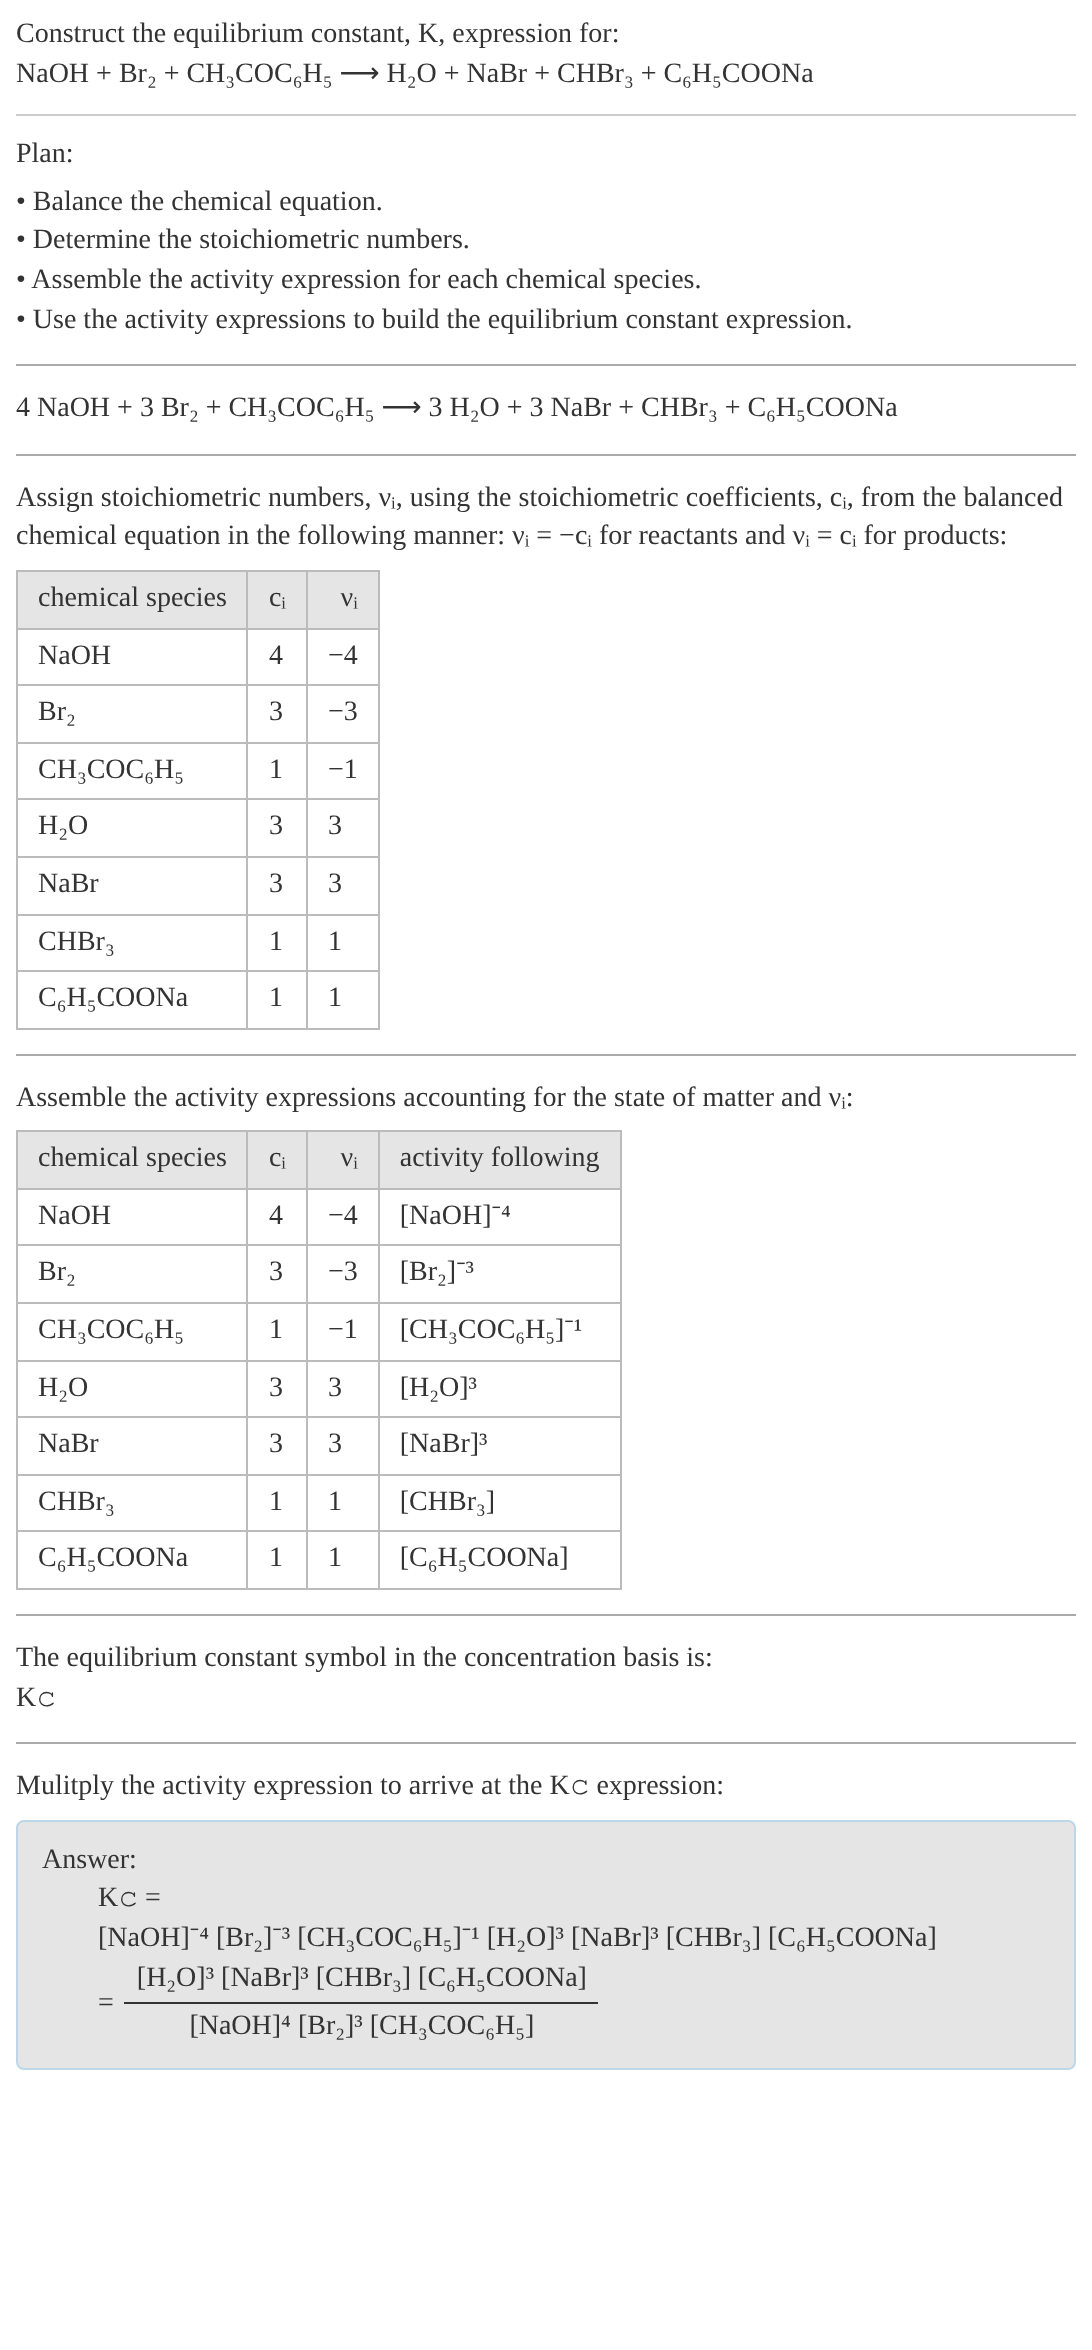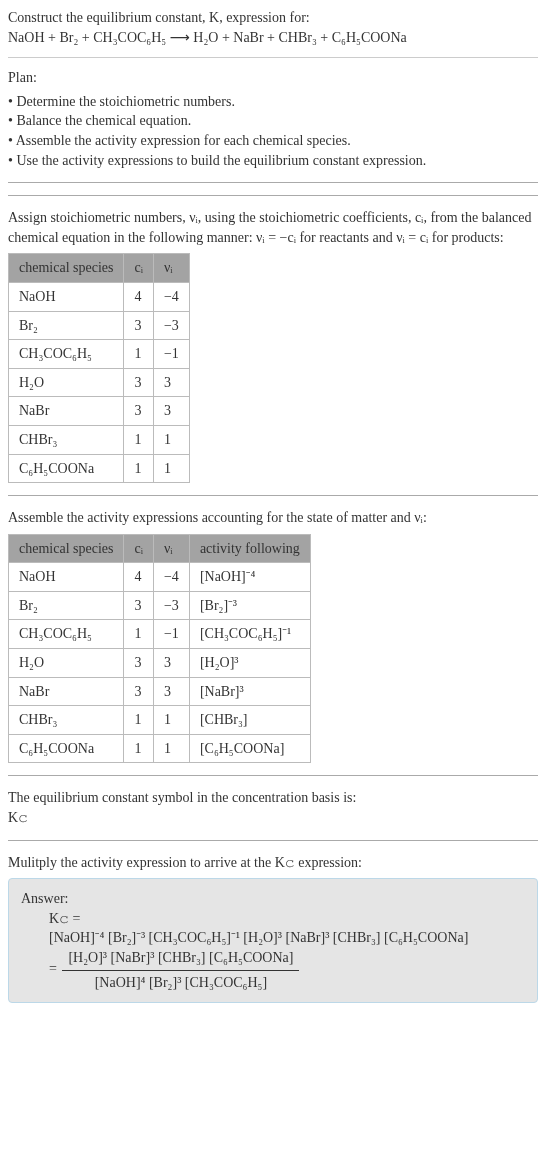--- a/index.html
+++ b/index.html
@@ -22,21 +22,22 @@
     margin: 6px 0;
   }
   table.data th, table.data td {
     border: 1px solid #bbb;
     padding: 4px 10px;
     text-align: left;
     font-weight: normal;
     font-size: 14px;
   }
   table.data th {
-    background: #a3a3a3;
+    background: #e5e5e5;
+    text-align: right;
   }
   .answer-box {
     background: #e5e5e5;
     border: 1px solid #bcd8e8;
     border-radius: 4px;
     padding: 10px 12px;
     margin-top: 6px;
   }
   .answer-box .indent {
     margin-left: 28px;
@@ -59,30 +60,31 @@
 <div class="section">
   <div>Construct the equilibrium constant, K, expression for:</div>
   <div class="nowrap">NaOH + Br₂ + CH₃COC₆H₅  ⟶  H₂O + NaBr + CHBr₃ + C₆H₅COONa</div>
 </div>
 
 <hr class="thin">
 
 <div class="section">
   <div>Plan:</div>
   <ul class="plan">
+    <li>Balance the chemical equation.</li>
     <li>Determine the stoichiometric numbers.</li>
-    <li>Balance the chemical equation.</li>
     <li>Assemble the activity expression for each chemical species.</li>
     <li>Use the activity expressions to build the equilibrium constant expression.</li>
   </ul>
 </div>
 
 <hr class="heavy">
 
 <div class="section">
+  <div class="nowrap">4 NaOH + 3 Br₂ + CH₃COC₆H₅  ⟶  3 H₂O + 3 NaBr + CHBr₃ + C₆H₅COONa</div>
 </div>
 
 <hr class="heavy">
 
 <div class="section">
   <div>Assign stoichiometric numbers, νᵢ, using the stoichiometric coefficients, cᵢ, from the balanced chemical equation in the following manner: νᵢ = −cᵢ for reactants and νᵢ = cᵢ for products:</div>
   <table class="data">
     <tbody>
         <tr>
       <th>chemical species</th>

